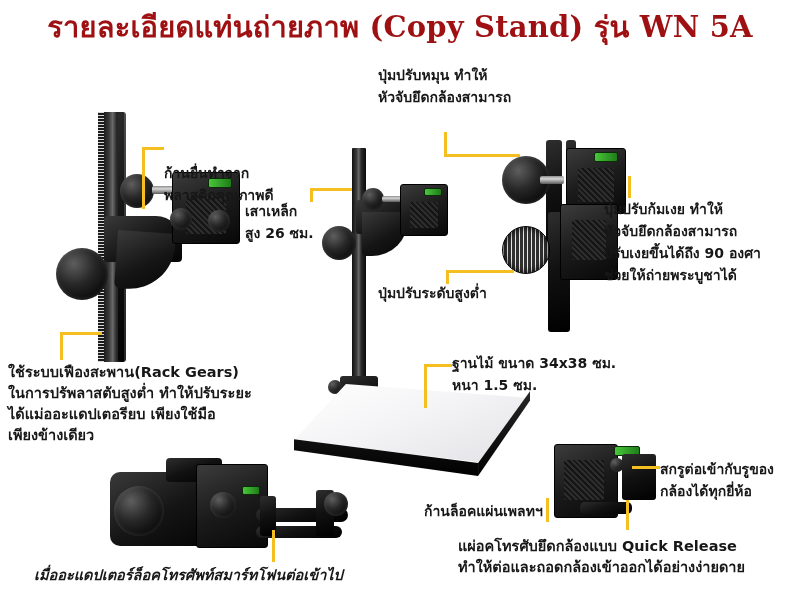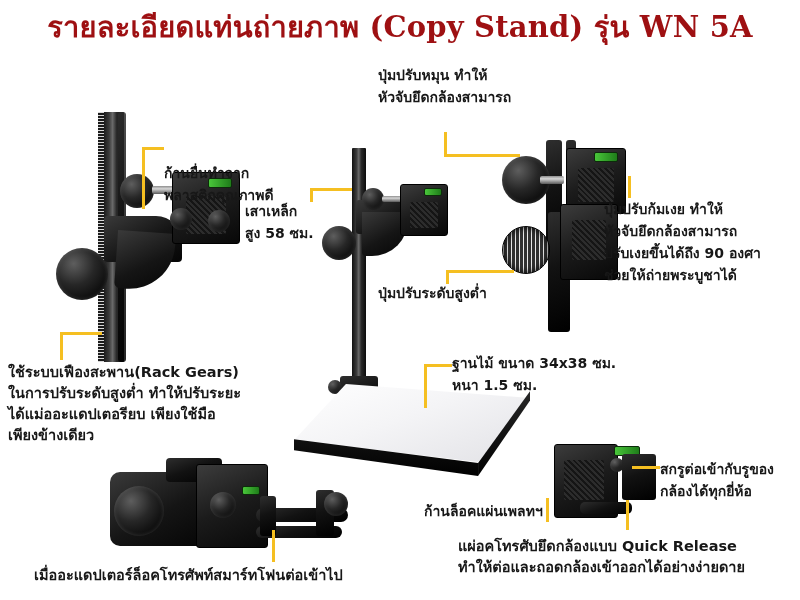--- a/index.html
+++ b/index.html
@@ -162,28 +162,28 @@
 
   <div class="callout" style="left:164px; top:118px;margin-top:44px;">
     <div>ก้านยื่นทำจาก</div>
     <div>พลาสติกคุณภาพดี</div>
   </div>
   <div class="lead v" style="left:142px; top:147px; height:62px;"></div>
   <div class="lead h" style="left:142px; top:147px; width:22px;"></div>
 
   <div class="callout" style="left:245px; top:200px;">
     <div>เสาเหล็ก</div>
-    <div>สูง 58 ซม.</div>
+    <div>สูง 26 ซม.</div>
   </div>
   <div class="lead h" style="left:310px; top:188px; width:48px;"></div>
   <div class="lead v" style="left:310px; top:188px; height:14px;"></div>
 
   <div class="callout sz-sm" style="left:8px; top:362px;">
     <div>ใช้ระบบเฟืองสะพาน(Rack Gears)</div>
-    <div>ในการปรับระดับสูงต่ำ ทำให้ปรับระยะ</div>
+    <div>ในการปรัพลาสตับสูงต่ำ ทำให้ปรับระยะ</div>
     <div>ได้แม่ออะแดปเตอรียบ เพียงใช้มือ</div>
     <div>เพียงข้างเดียว</div>
   </div>
   <div class="lead v" style="left:60px; top:332px; height:28px;"></div>
   <div class="lead h" style="left:60px; top:332px; width:42px;"></div>
 
   <div class="photo" style="left:300px; top:148px; width:240px; height:330px;">
 
     <div class="rail" style="left:52px; top:0px; width:14px; height:258px;"></div>
 
@@ -267,21 +267,21 @@
     <div class="knob" style="left:100px; top:40px; width:26px; height:26px;"></div>
     <div class="bubble" style="left:132px; top:34px; width:16px; height:7px;"></div>
 
     <div class="blk" style="left:146px; top:56px; width:92px; height:14px; border-radius:7px;"></div>
     <div class="blk" style="left:146px; top:74px; width:86px; height:12px; border-radius:6px;"></div>
     <div class="blk" style="left:150px; top:44px; width:16px; height:40px; border-radius:3px;"></div>
     <div class="blk" style="left:206px; top:38px; width:18px; height:46px; border-radius:3px;"></div>
     <div class="knob" style="left:214px; top:40px; width:24px; height:24px;"></div>
   </div>
 
-  <div class="callout sz-sm" style="left:34px; top:565px;">
+  <div class="callout sz-sm" style="left:34px; top:565px;font-style:italic;">
     <div>เมื่ออะแดปเตอร์ล็อคโทรศัพท์สมาร์ทโฟนต่อเข้าไป</div>
   </div>
   <div class="lead v" style="left:272px; top:530px; height:32px;"></div>
 
   <div class="photo" style="left:548px; top:444px; width:118px; height:78px;">
     <div class="qr-plate" style="left:6px; top:0px; width:62px; height:72px;"></div>
     <div class="qr-grip" style="left:16px; top:16px; width:40px; height:40px;"></div>
     <div class="knob" style="left:62px; top:14px; width:14px; height:14px;"></div>
     <div class="blk" style="left:32px; top:58px; width:52px; height:12px; border-radius:5px;"></div>
     <div class="bubble" style="left:66px; top:2px; width:24px; height:8px;"></div>

